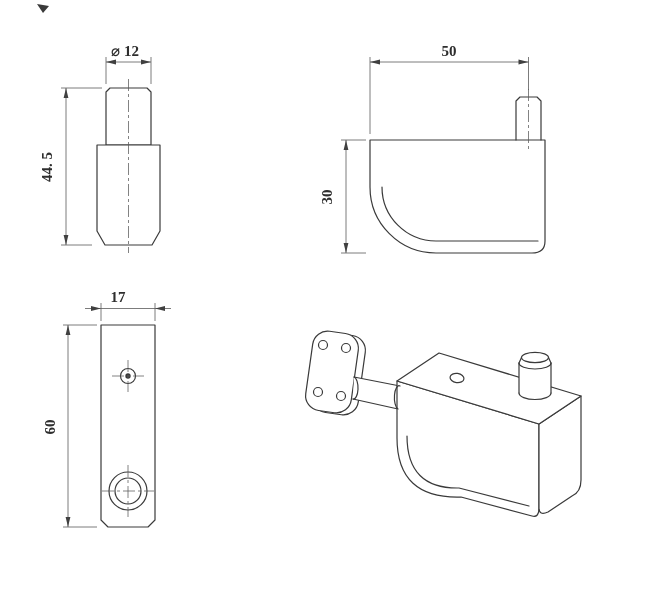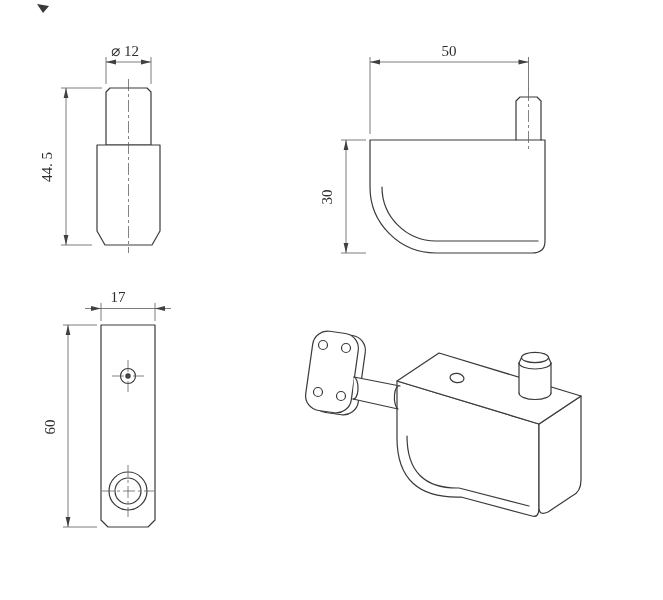--- a/index.html
+++ b/index.html
@@ -1,18 +1,18 @@
 <!DOCTYPE html>
 <html><head>
 <meta charset="utf-8">
 <style>
   * { margin:0; padding:0; box-sizing:border-box; }
   html,body { background:#ffffff; }
   body { font-family:"Liberation Serif","DejaVu Serif",serif; }
-  .canvas { position:relative; width:663px; height:600px; background:#ffffff; overflow:hidden; }
+  .canvas { position:relative; width:663px; height:600px; background:#ffffff; overflow:hidden;font-weight:bold; }
   svg { display:block; }
   .ol  { fill:none; stroke:#3a3a3a; stroke-width:1.2; stroke-linejoin:round; stroke-linecap:round; }
   .olf { fill:#ffffff; stroke:#3a3a3a; stroke-width:1.2; stroke-linejoin:round; }
   .dim { fill:none; stroke:#5a5a5a; stroke-width:0.8; }
   .cl  { fill:none; stroke:#5a5a5a; stroke-width:0.75; stroke-dasharray:12 3 3 3; }
   .ar  { fill:#404040; stroke:none; }
   .wf  { fill:#ffffff; stroke:none; }
   .dot { fill:#3a3a3a; stroke:none; }
   .txt { font-family:"Liberation Serif","DejaVu Serif","DejaVu Sans",serif; font-size:15px; fill:#2e2e2e; }
 </style>

